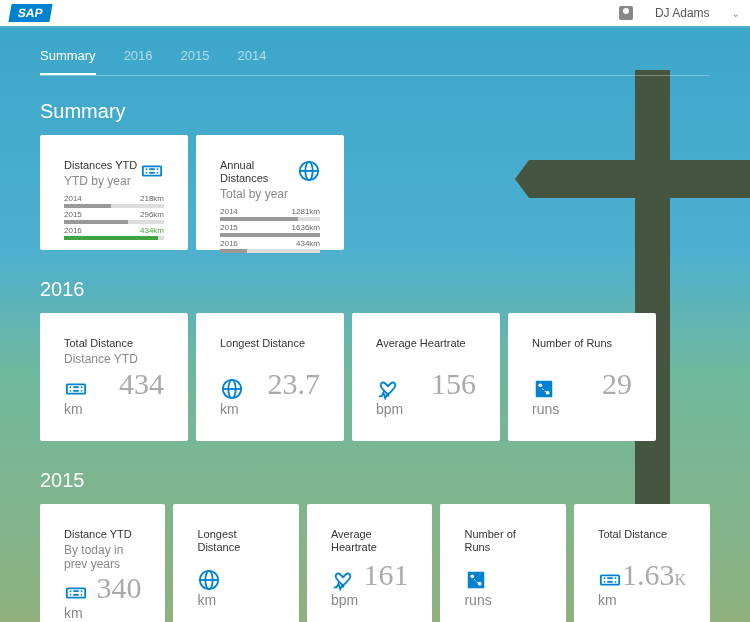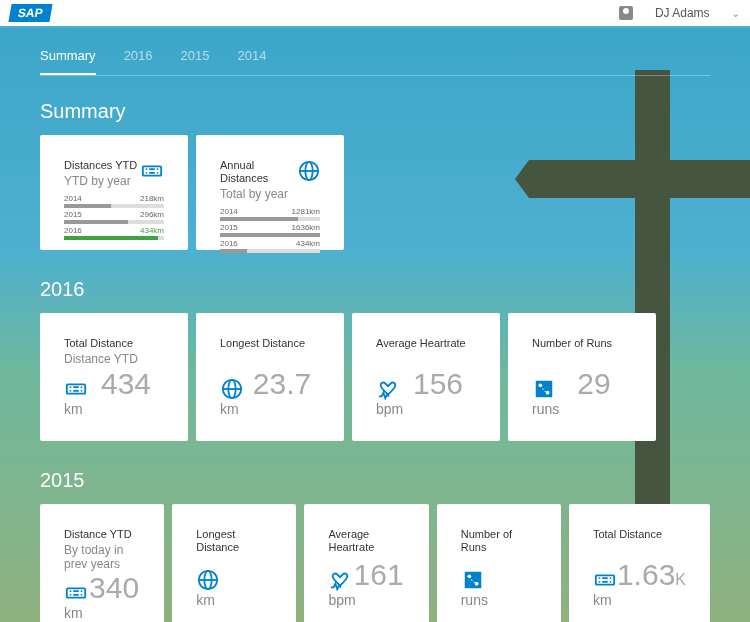--- a/index.html
+++ b/index.html
@@ -125,22 +125,23 @@
     .tile-body {
       flex: 1;
       display: flex;
       align-items: flex-end;
       justify-content: space-between;
     }
     .tile-value {
       font-size: 30px;
       color: #aaa;
       font-weight: 300;
-      text-align: center;
+      text-align: right;
       flex: 1;
+      font-family: Liberation Serif, serif;
     }
     .tile-unit {
       font-size: 14px;
       color: #888;
       text-align: left;
     }
     .bar-list {
       margin-top: 4px;
       font-size: 8px;
     }

